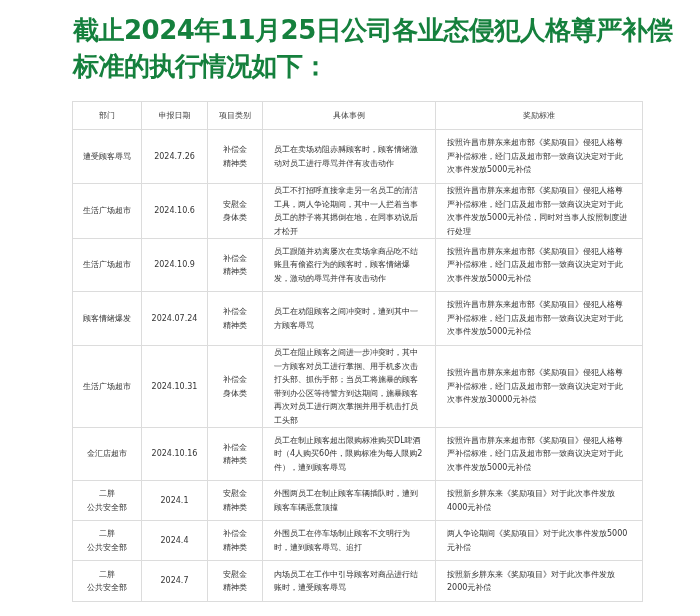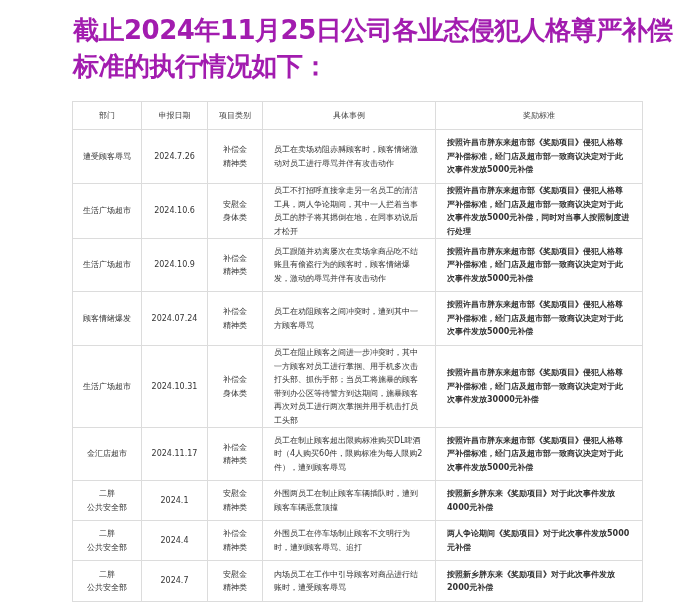--- a/index.html
+++ b/index.html
@@ -16,21 +16,21 @@
       color: #2a2a2a;
     }
     .title {
       position: absolute;
       left: 73px;
       top: 12px;
       width: 600px;
       font-size: 26px;
       line-height: 36px;
       font-weight: bold;
-      color: #a21caf;
+      color: #15803d;
       letter-spacing: -0.5px;
       margin: 0;
     }
     .table-wrap {
       position: absolute;
       left: 72px;
       top: 101px;
     }
     table {
       border-collapse: collapse;
@@ -55,21 +55,20 @@
     }
     td.c {
       text-align: center;
     }
     td.l {
       text-align: left;
       padding: 0 10px 0 11px;
     }
     td.l.r {
       padding: 0 12px 0 11px;
-      font-weight: bold;
     }
     .cat-line { display: block; }
     .dept-line { display: block; }
   </style>
 </head>
 <body>
 
 <h1 class="title">截止2024年11月25日公司各业态侵犯人格尊严补偿标准的执行情况如下：</h1>
 
 <div class="table-wrap">
@@ -148,21 +147,21 @@
             <span class="cat-line">补偿金</span>
             <span class="cat-line">身体类</span>
           </td>
         <td class="l">员工在阻止顾客之间进一步冲突时，其中一方顾客对员工进行掌掴、用手机多次击打头部、抓伤手部；当员工将施暴的顾客带到办公区等待警方到达期间，施暴顾客再次对员工进行两次掌掴并用手机击打员工头部</td>
         <td class="l r">按照许昌市胖东来超市部《奖励项目》侵犯人格尊严补偿标准，经门店及超市部一致商议决定对于此次事件发放30000元补偿</td>
       </tr>
       <tr style="height:53px">
         <td class="c">
             <span class="dept-line">金汇店超市</span>
           </td>
-        <td class="c">2024.11.17</td>
+        <td class="c">2024.10.16</td>
         <td class="c">
             <span class="cat-line">补偿金</span>
             <span class="cat-line">精神类</span>
           </td>
         <td class="l">员工在制止顾客超出限购标准购买DL啤酒时（4人购买60件，限购标准为每人限购2件），遭到顾客辱骂</td>
         <td class="l r">按照许昌市胖东来超市部《奖励项目》侵犯人格尊严补偿标准，经门店及超市部一致商议决定对于此次事件发放5000元补偿</td>
       </tr>
       <tr style="height:40px">
         <td class="c">
             <span class="dept-line">二胖</span>

